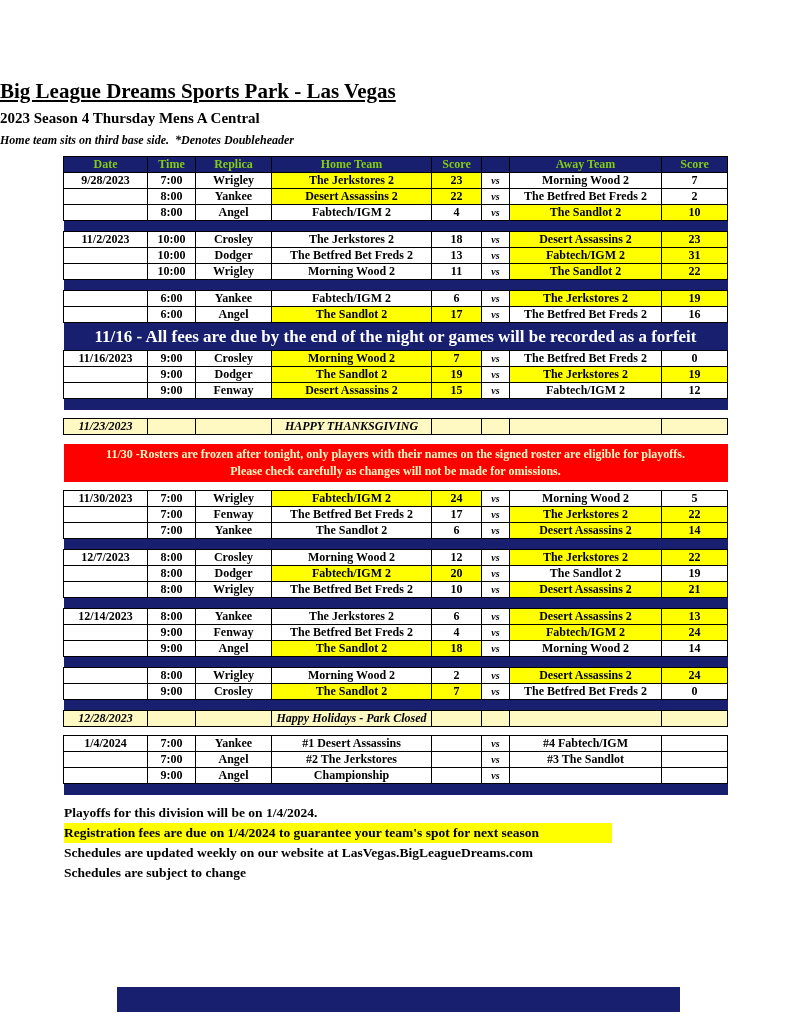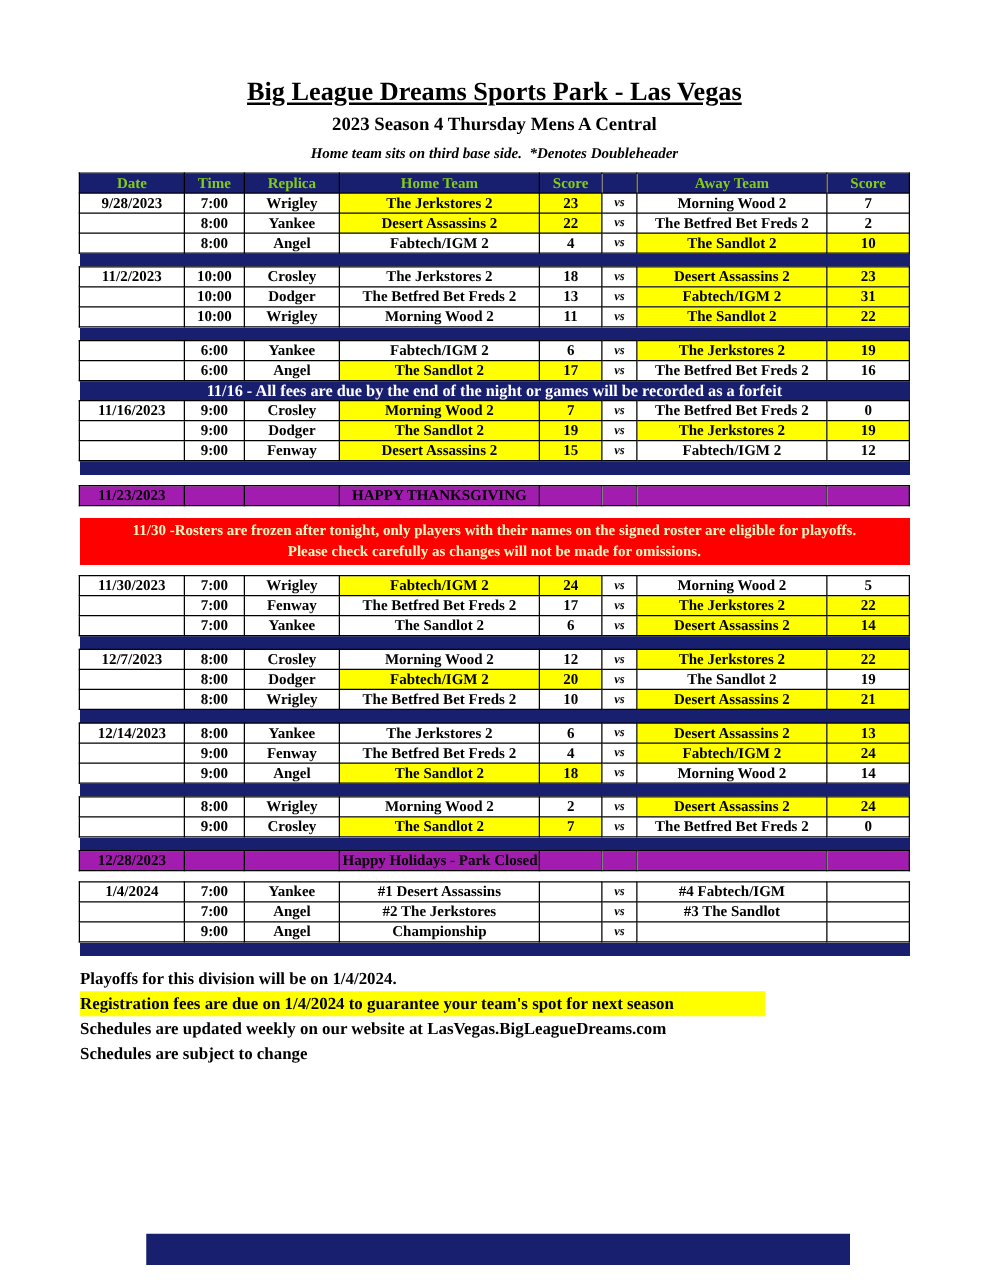--- a/index.html
+++ b/index.html
@@ -4,42 +4,42 @@
 <style>
   :root{ --navy:#171F6E; --hl:#FFFF00; --alert:#FF0000; }
   *{ box-sizing:border-box; }
   html,body{ margin:0; padding:0; }
   body{
     width:791px; height:1024px; background:#ffffff; overflow:hidden;
     font-family:"Liberation Serif","DejaVu Serif",serif; color:#000;
     position:relative;
   }
   .page{ position:relative; width:791px; height:1024px; }
-  .hdr{ text-align:center; padding-top:60px; }
+  .hdr{ padding-top:78px; }
   .title{ font-size:21px; font-weight:bold; text-decoration:underline; line-height:26px; }
   .subtitle{ font-size:15px; font-weight:bold; margin-top:5px; line-height:19px; }
   .note{ font-size:12px; font-weight:bold; font-style:italic; margin-top:5px; line-height:15px; white-space:pre; }
 
   table.sched{
     border-collapse:collapse; table-layout:fixed; width:664px;
     margin:8px auto 0;
   }
   .sched th,.sched td{
     border:1px solid #000; height:15px; line-height:15px; padding:0 2px;
     text-align:center; font-size:12px; font-weight:bold;
     overflow:hidden; white-space:nowrap;
   }
   .sched thead th{ background:var(--navy); color:#84cc16; }
   tr.separator td{ background:var(--navy); border:none; height:11px; line-height:11px; }
   tr.spacer td{ background:#fff; border:none; height:9px; line-height:9px; }
-  tr.notice-navy td{ background:var(--navy); color:#fff; border:none; font-size:13px; height:16px; }
+  tr.notice-navy td{ background:var(--navy); color:#fff; border:none; font-size:17px; height:28px; }
   tr.notice-red td{ background:var(--alert); color:#fef9c3; border:none; height:38px; line-height:17px; padding:2px 0; }
   td.win{ background:var(--hl); }
   td.vs{ font-style:italic; font-size:10px; }
-  tr.event td{ background:#a21caf; }
+  tr.event td{ background:#fef9c3;font-style:italic; }
 
   .footer{ margin:8px 0 0 64px; }
   .fline{ font-size:13.5px; font-weight:bold; line-height:20px; }
   .fline.hl{ background:var(--hl); width:548px; }
 
   .bottom-bar{
     position:absolute; left:117px; top:987px; width:563px; height:25px;
     background:var(--navy);
   }
 </style>

